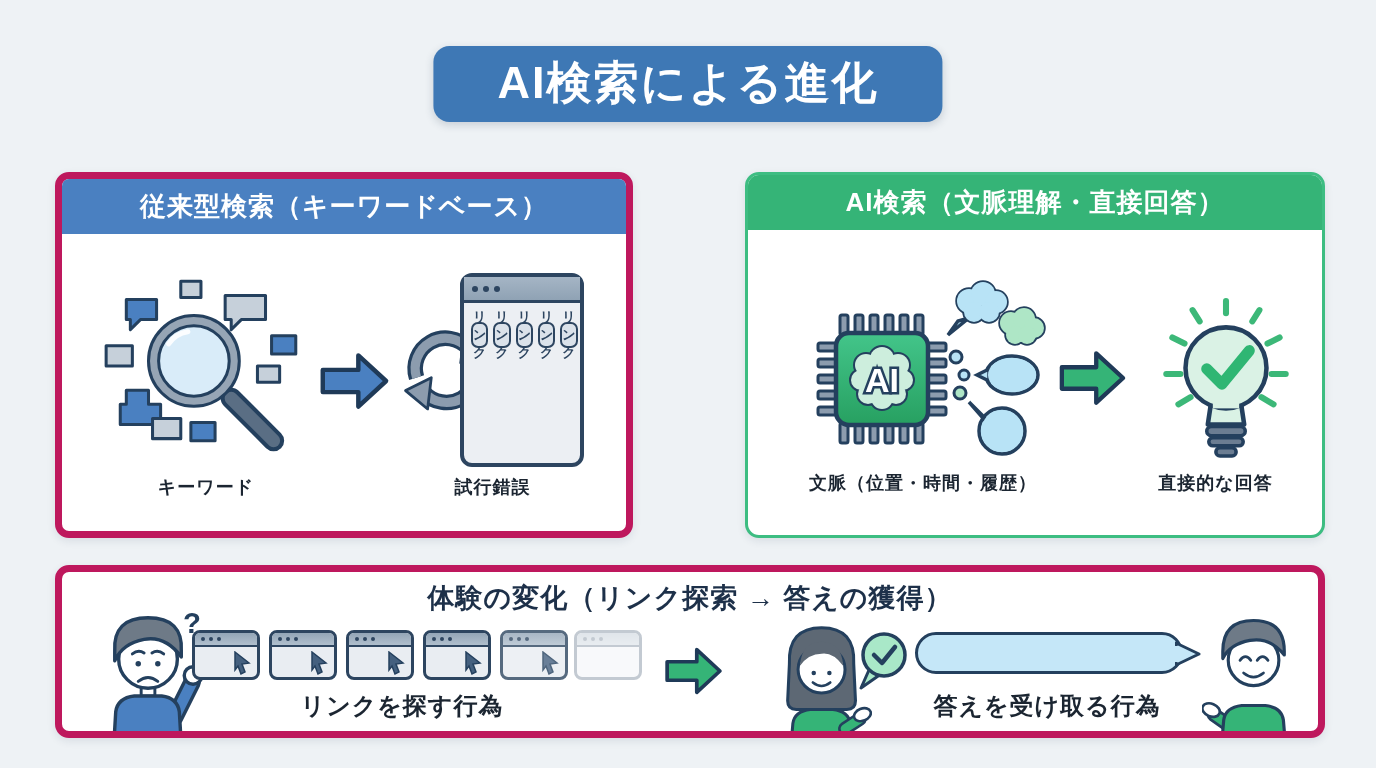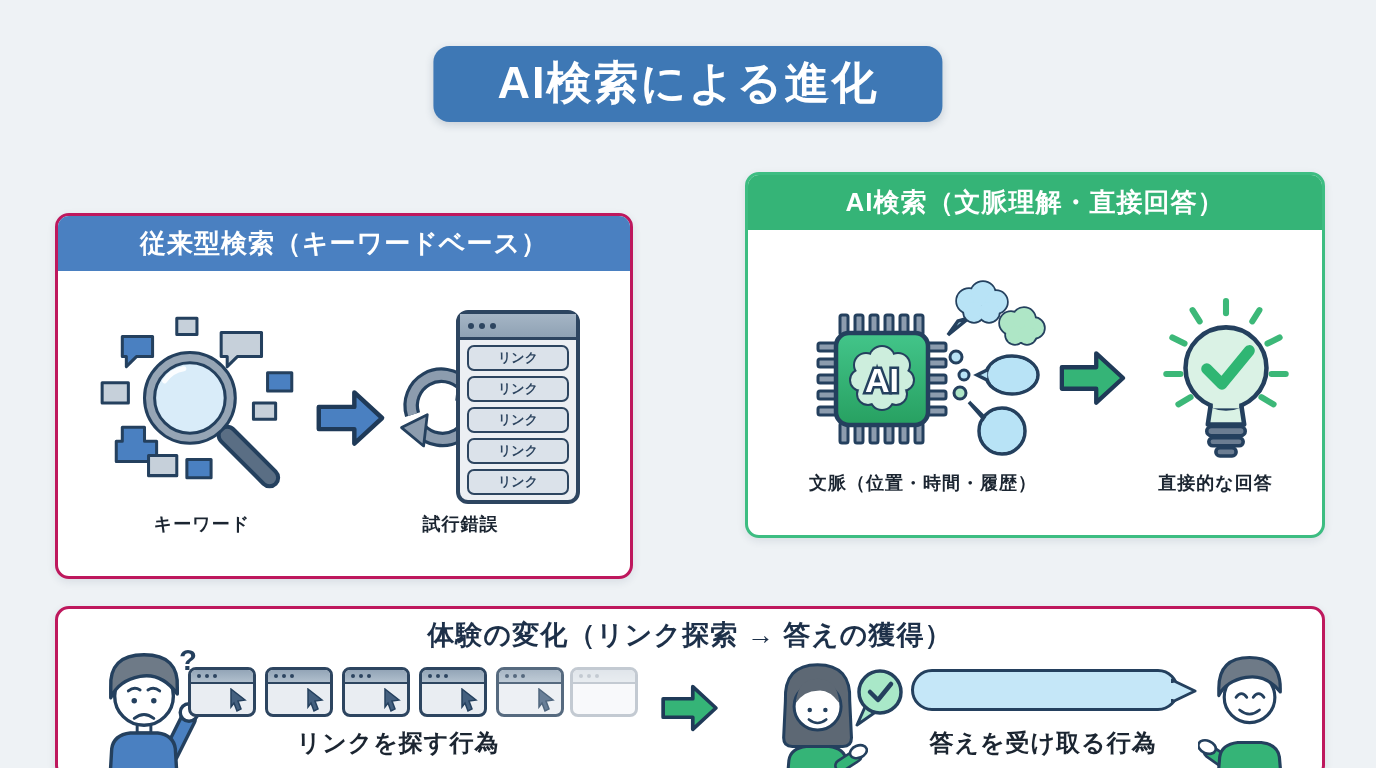--- a/index.html
+++ b/index.html
@@ -13,41 +13,41 @@
     position:absolute; top:46px; left:50%; transform:translateX(-50%);
     height:76px; line-height:74px; padding:0 64px;
     background:#3e78b5; border-radius:16px;
     color:#ffffff; font-size:45px; font-weight:800; letter-spacing:2px;
     box-shadow:0 3px 8px rgba(30,50,80,.18); white-space:nowrap;
   }
 
   
   .panel { position:absolute; background:#ffffff; border-radius:14px; overflow:hidden;
            box-shadow:0 3px 8px rgba(30,50,80,.10); }
-  .panel-blue  { border:3px solid #be185d;margin-top:41px; }
+  .panel-blue  { border:7px solid #be185d; }
   .panel-green { border:3px solid #3dbd82; }
   .panel-header { height:55px; line-height:55px; text-align:center;
                   color:#fff; font-size:26px; font-weight:800; letter-spacing:1px; }
   .ph-blue  { background:#4a80c1; }
   .ph-green { background:#35b477; }
 
   #left-panel   { left:55px;  top:172px; width:578px;  height:366px; }
   #right-panel  { left:745px; top:172px; width:580px;  height:366px; }
   #bottom-panel { left:55px;  top:565px; width:1270px; height:173px; }
 
   .item-label { position:absolute; font-size:18px; font-weight:800; color:#1b2531;
                 text-align:center; letter-spacing:1px; white-space:nowrap; }
 
   
   .browser { position:absolute; left:398px; top:94px; width:124px; height:194px;
              background:#eceff3; border:4px solid #2d4560; border-radius:12px; }
   .browser-bar { height:26px; background:linear-gradient(180deg,#a5b5c5,#8fa2b4);
                  border-bottom:3px solid #2d4560; display:flex; align-items:center; gap:5px; padding-left:8px; }
   .dot { width:6px; height:6px; border-radius:50%; background:#2d4560; }
-  .link-list { display:flex; flex-direction:column; gap:5px; padding:5px 7px; }
+  .link-list { display:flex; gap:5px; padding:19px 7px; }
   .link-row { height:26px; background:#dbe2ea; border:2px solid #2d4560; border-radius:7px;
               display:flex; align-items:center; justify-content:center;
               font-size:13px; font-weight:800; color:#2d4560; }
 
   
   #evolution-arrow { left:596px; top:290px; width:184px; height:176px; z-index:5; }
   #evolution-label { position:absolute; left:40px; top:66px; width:110px; text-align:center;
                      color:#fff; font-size:38px; font-weight:800; letter-spacing:2px; }
 
   
@@ -114,21 +114,21 @@
         <span class="dot"></span>
       </div>
       <div class="link-list">
         <div class="link-row">リンク</div>
         <div class="link-row">リンク</div>
         <div class="link-row">リンク</div>
         <div class="link-row">リンク</div>
         <div class="link-row">リンク</div>
       </div>
     </div>
-    <div class="item-label" style="left:300px;top:296px;width:205px;">試行錯誤</div>
+    <div class="item-label" style="left:328px;top:296px;width:205px;">試行錯誤</div>
   </div>
 
 
   <div id="right-panel" class="panel panel-green">
     <div class="panel-header ph-green">AI検索（文脈理解・直接回答）</div>
 
     <svg class="abs" style="left:58px;top:96px;" width="242" height="196" viewBox="0 0 242 196">
       <defs>
         <linearGradient id="chipg" x1="0" y1="0" x2="0" y2="1">
           <stop offset="0" stop-color="#43c58a"></stop>

